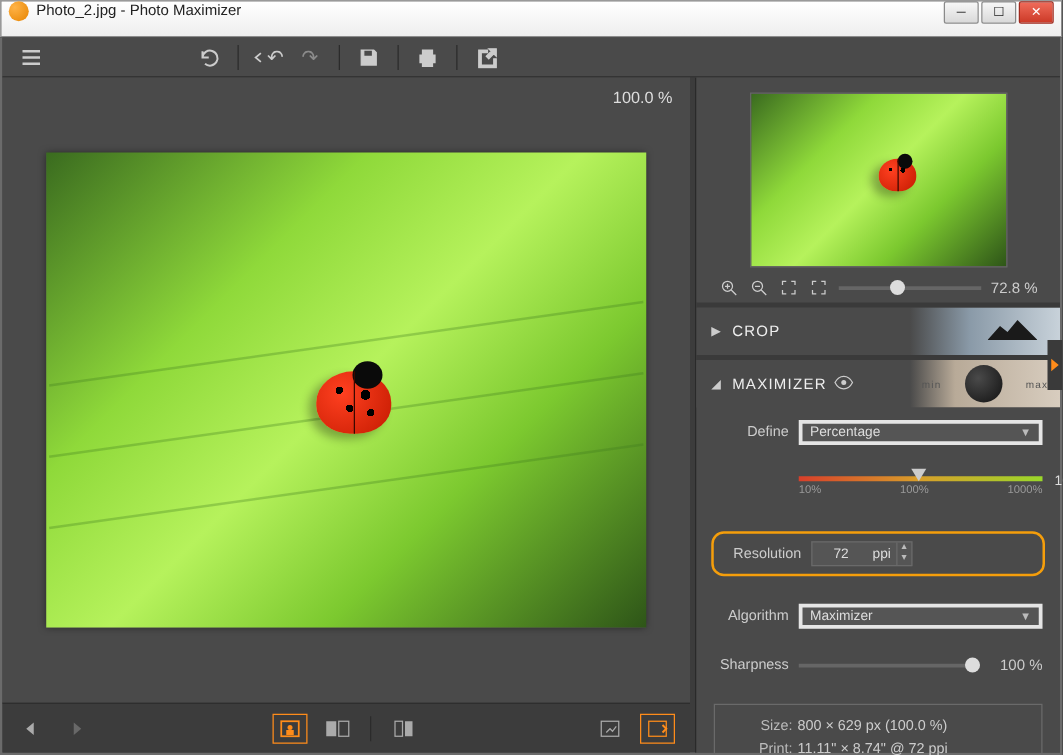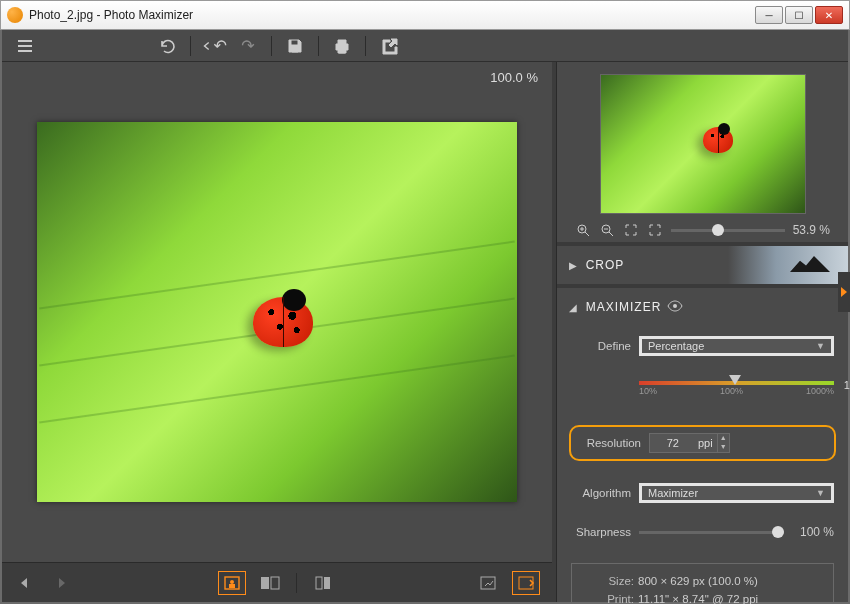--- a/index.html
+++ b/index.html
@@ -1,18 +1,18 @@
 <!DOCTYPE html>
 <html><head>
 <meta charset="utf-8">
 <style>
 *{margin:0;padding:0;box-sizing:border-box;font-family:"Segoe UI",Arial,sans-serif;user-select:none}
 body{width:850px;height:604px;background:#3a3a3a;overflow:hidden;position:relative}
 
-.titlebar{height:30px;background:linear-gradient(#fff,#eee);border:1px solid #999;display:flex;align-items:center;padding:0 6px;font-size:12px;color:#222}
+.titlebar{height:30px;background:linear-gradient(#fff,#eee);border:1px solid #999;display:flex;align-items:flex-start;padding:0 6px;font-size:12px;color:#222}
 .titlebar .appicon{width:16px;height:16px;border-radius:50%;background:radial-gradient(circle at 30% 30%,#ffb347,#e78400);margin-right:6px}
 .winbtns{margin-left:auto;display:flex}
 .winbtn{width:28px;height:18px;border:1px solid #8a8a8a;margin-left:2px;display:flex;align-items:center;justify-content:center;font-size:10px;border-radius:2px;background:linear-gradient(#f7f7f7,#d9d9d9)}
 .winbtn.close{background:linear-gradient(#ef6b5a,#cc3a27);color:#fff;border-color:#a02a1e}
 
 .app{position:absolute;top:30px;left:0;right:0;bottom:0;background:#3c3c3c;border:2px solid #6b6b6b;border-top:none}
 
 .toolbar{height:32px;background:#4a4a4a;display:flex;align-items:center;padding:0 10px;gap:8px;border-bottom:1px solid #2e2e2e}
 .tbtn{width:26px;height:26px;display:flex;align-items:center;justify-content:center;color:#ccc;cursor:pointer}
 .sep{width:1px;height:20px;background:#2b2b2b;margin:0 2px}
@@ -218,40 +218,45 @@
             </svg>
           </div>
         <div class="mini-ico">
             <svg width="14" height="14" viewBox="0 0 14 14">
               <path d="M5 2H2v3M9 2h3v3M5 12H2V9M9 12h3V9" fill="none" stroke="#ccc"></path>
             </svg>
           </div>
         <div class="slider-track">
             <div class="slider-thumb" style="left:36%"></div>
           </div>
-        <span>53.9 %</span>
+        <span>72.8 %</span>
       </div>
     </div>
 
     <div class="section">
       <div class="sec-head">
         <span class="tri">▶</span>
         <span>CROP</span>
         <div class="crop-bg"></div>
       </div>
     </div>
 
     <div class="section">
       <div class="sec-head max-head">
         <span class="tri">◢</span>
         <span>MAXIMIZER</span>
         <span class="eye"><svg width="16" height="12" viewBox="0 0 16 12">
               <path d="M1 6c2-4 5-5 7-5s5 1 7 5c-2 4-5 5-7 5s-5-1-7-5z" fill="none" stroke="#ccc"></path>
               <circle cx="8" cy="6" r="2" fill="#ccc"></circle>
             </svg></span>
+        <div class="dial-bg">
+          <span>min</span>
+          <div class="dial"></div>
+          <span>max</span>
+        </div>
       </div>
       <div class="sec-body">
         <div class="row">
           <label>Define</label>
           <div class="select">
             <span>Percentage</span>
             <span class="dd">▼</span>
           </div>
         </div>
         <div>

